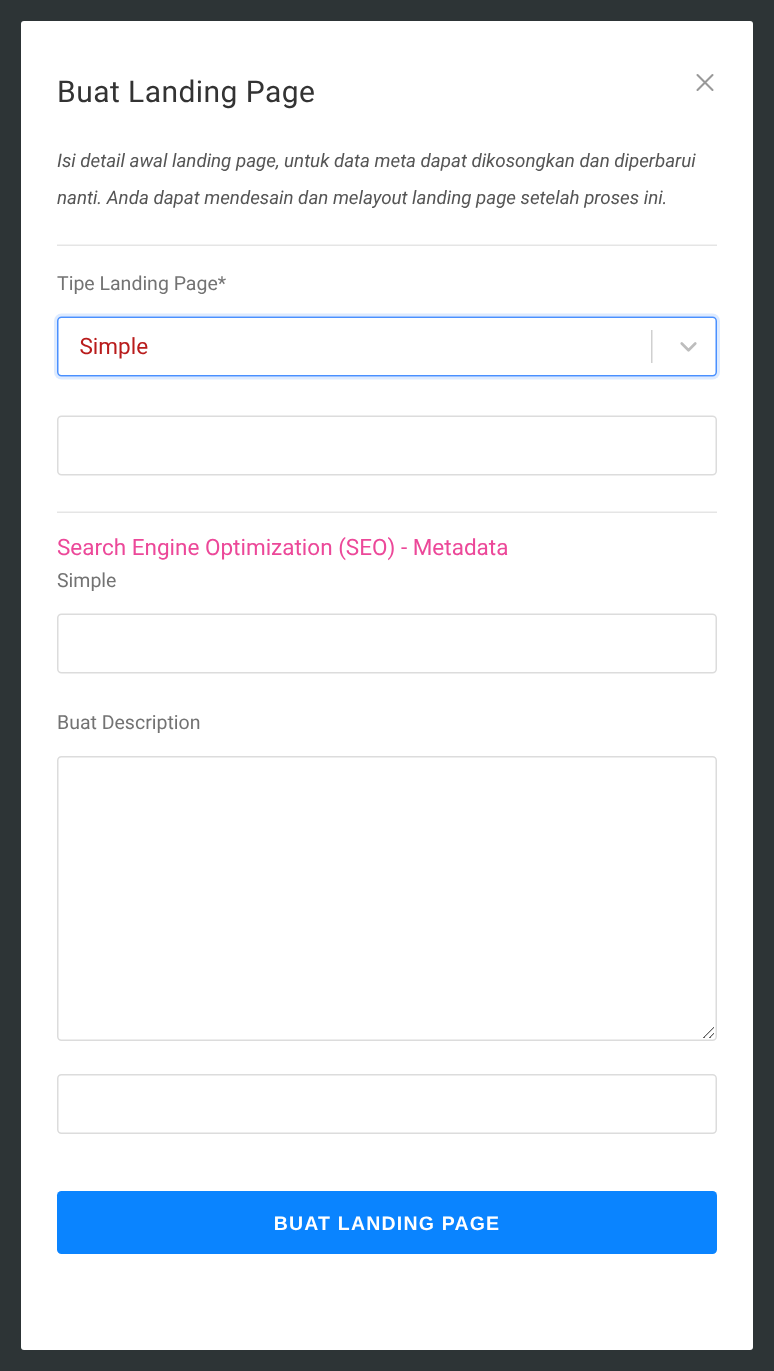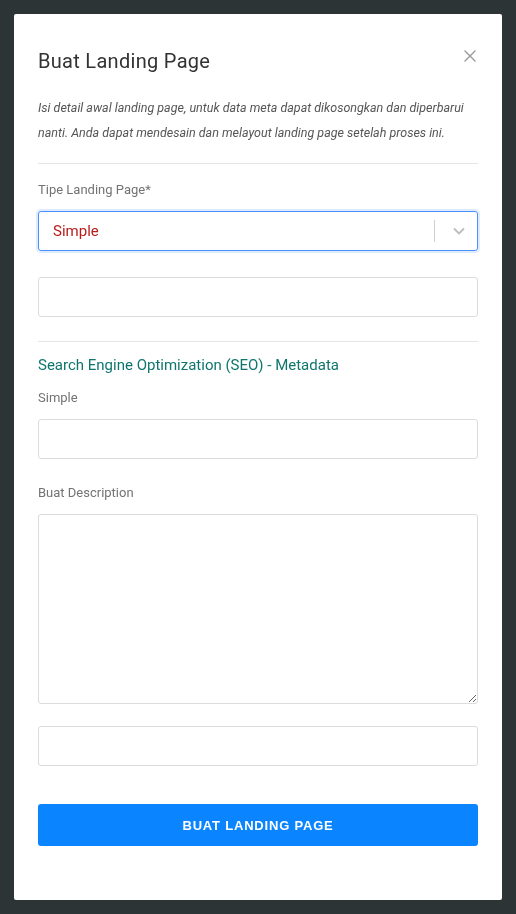--- a/index.html
+++ b/index.html
@@ -111,23 +111,23 @@
       border-radius: 3px;
       padding: 10px 12px;
       font-size: 13px;
       color: #333;
       resize: both;
       outline: none;
       display: block;
     }
     .section-heading {
       font-size: 15px;
-      color: #0f766e;
+      color: #ec4899;
       font-weight: 400;
-      margin-bottom: 16px;
+      margin-bottom: 6px;
     }
     .mb26 { margin-bottom: 26px; }
     .mb22 { margin-bottom: 22px; }
     .submit-btn {
       width: 100%;
       height: 42px;
       background: #0a84ff;
       color: #fff;
       border: none;
       border-radius: 3px;

